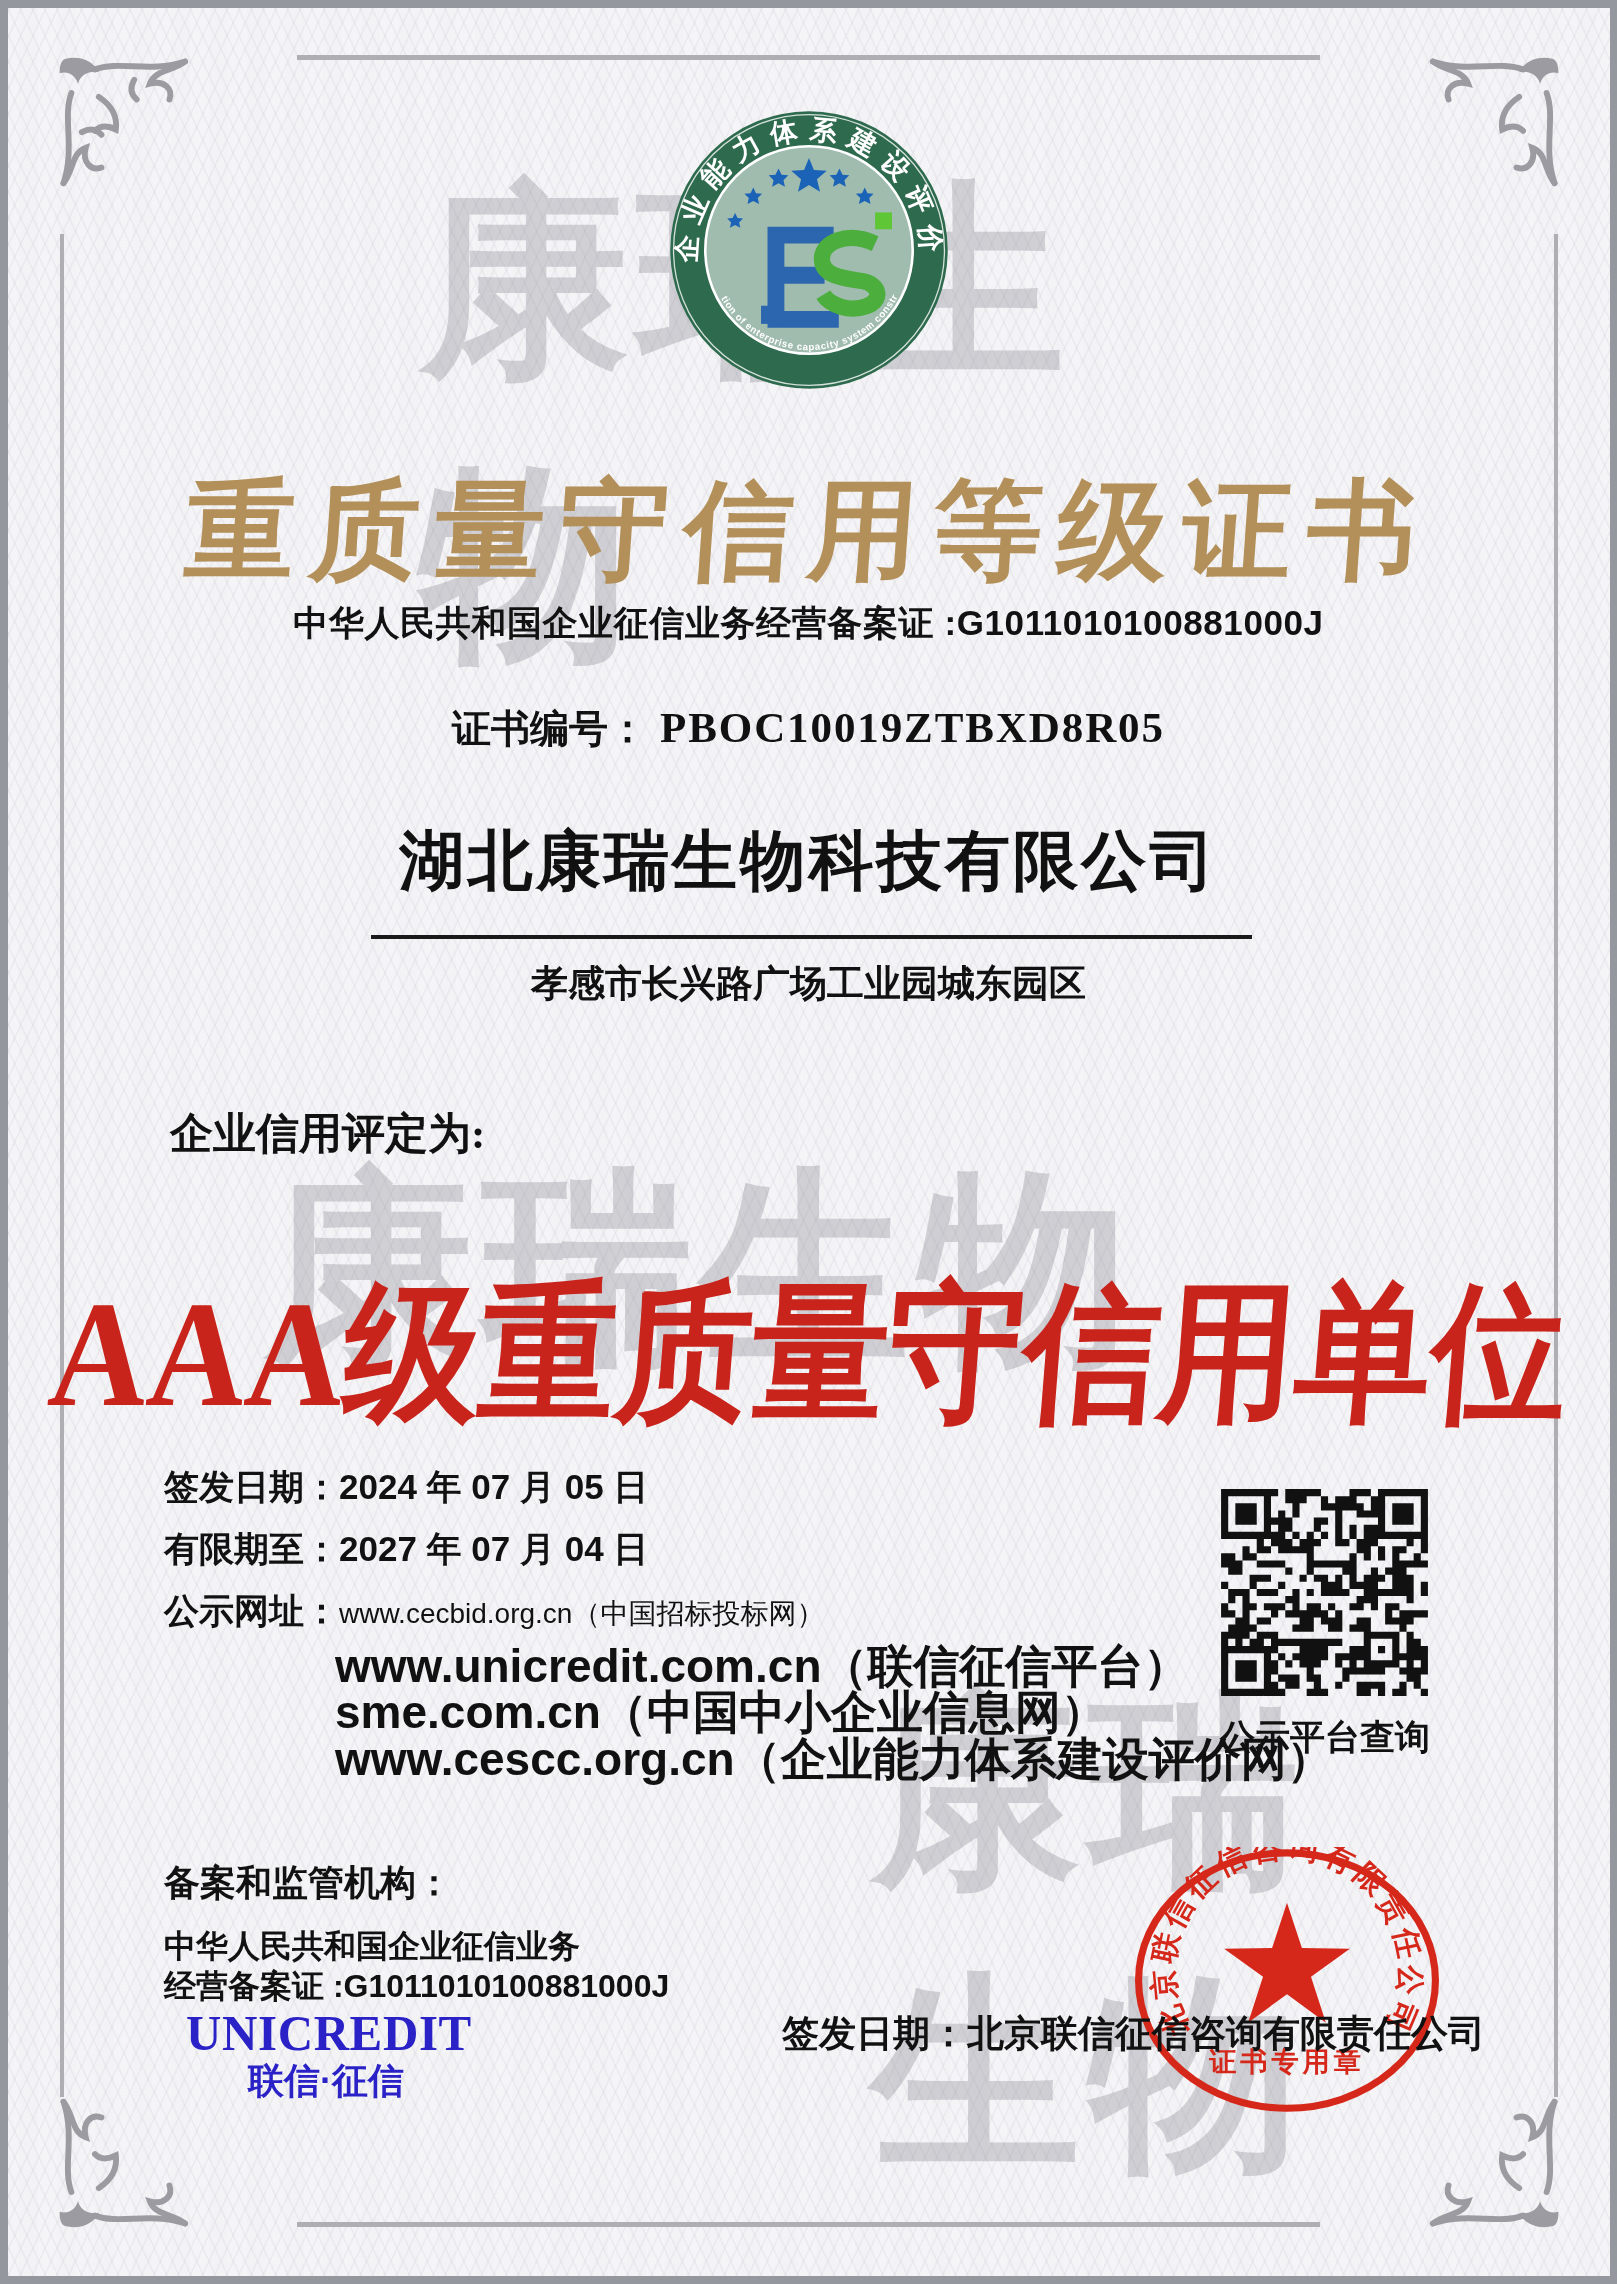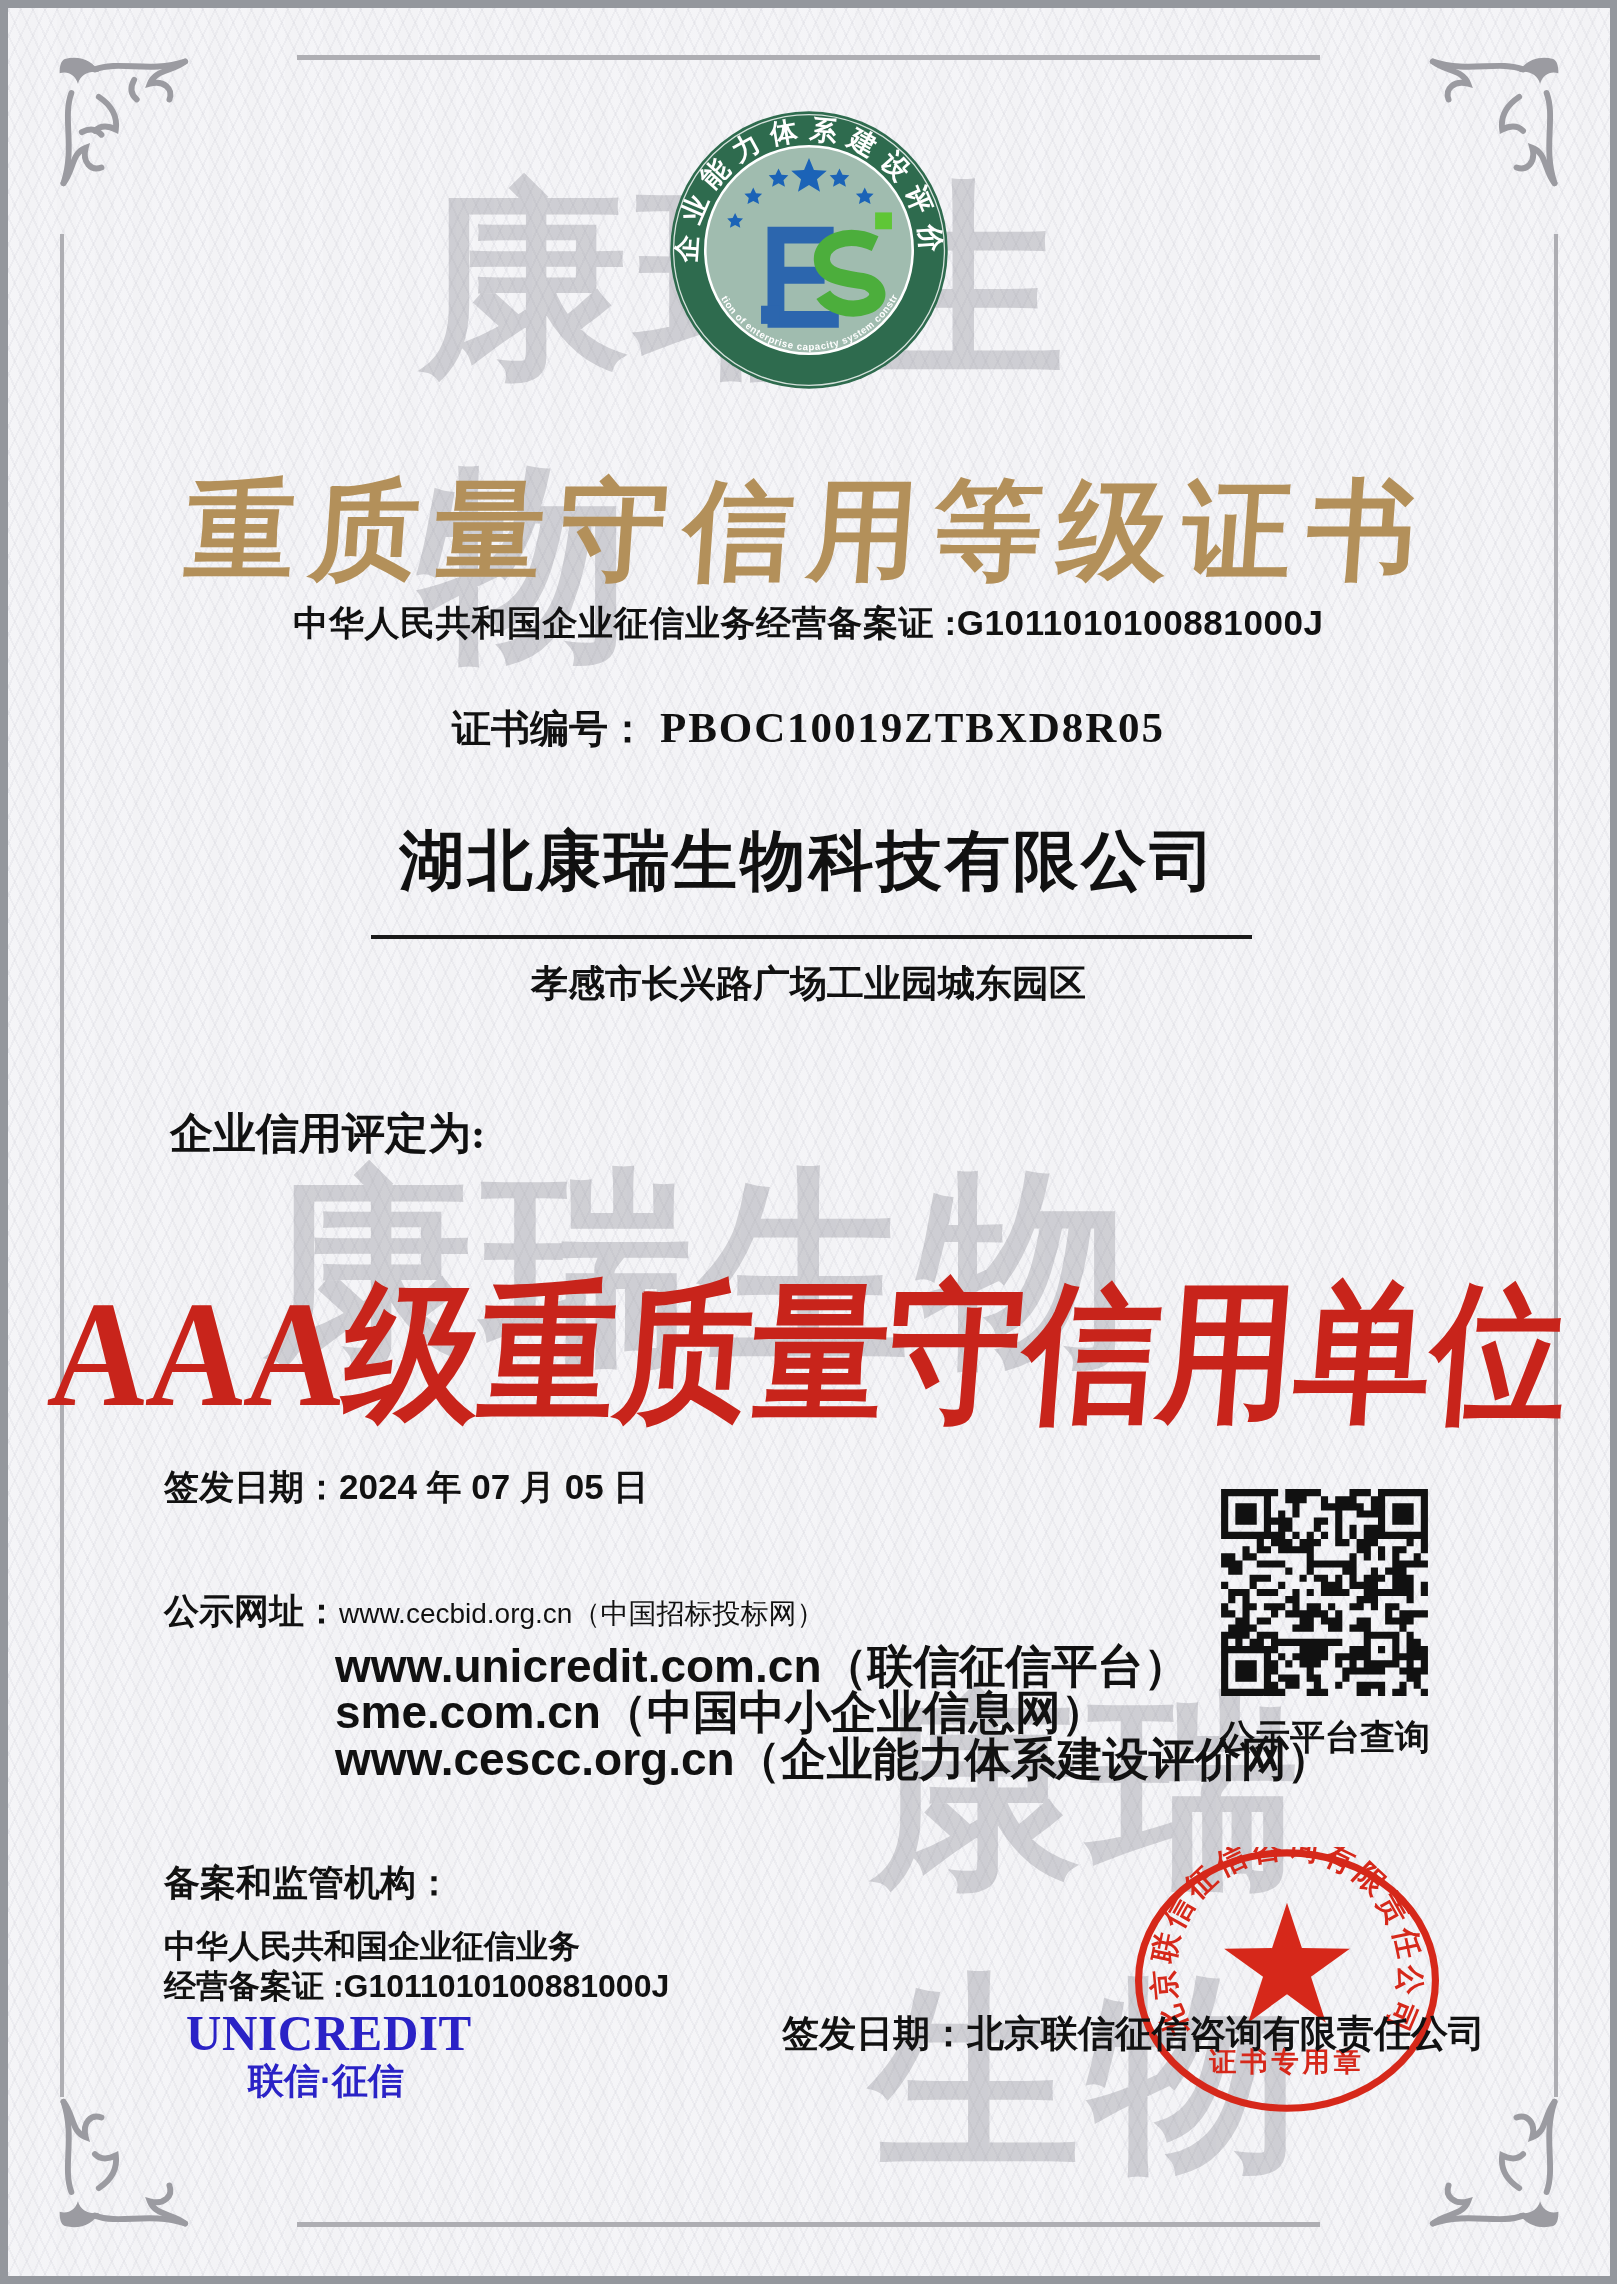--- a/index.html
+++ b/index.html
@@ -159,20 +159,23 @@
   <div class="abs ctr company">湖北康瑞生物科技有限公司</div>
   <div class="abs companyline"></div>
   <div class="abs ctr address">孝感市长兴路广场工业园城东园区</div>
 
   <div class="abs assess">企业信用评定为:</div>
   <div class="abs ctr grade">AAA级重质量守信用单位</div>
 
   <div class="inforow" style="top:1464px;">
     <span class="lbl">签发日期：</span><span class="val">2024 年 07 月 05 日</span>
   </div>
+  <div class="inforow" style="top:1526px;">
+    <span class="lbl">有限期至：</span><span class="val">2027 年 07 月 04 日</span>
+  </div>
   <div class="inforow" style="top:1588px;">
     <span class="lbl">公示网址：</span><span class="val" style="font-weight:500;font-size:28px;">www.cecbid.org.cn（中国招标投标网）</span>
   </div>
   <div class="urlrow" style="top:1636px;">www.unicredit.com.cn（联信征信平台）</div>
   <div class="urlrow" style="top:1682px;">sme.com.cn（中国中小企业信息网）</div>
   <div class="urlrow" style="top:1729px;">www.cescc.org.cn（企业能力体系建设评价网）</div>
 
   <div class="qrwrap">
     <svg id="qr-svg" width="225" height="225" viewBox="0 0 347 347">
         <path d="M14 14h11v11h-11zM25 14h11v11h-11zM36 14h11v11h-11zM47 14h11v11h-11zM58 14h11v11h-11zM69 14h11v11h-11zM80 14h11v11h-11zM91 14h11v11h-11zM113 14h11v11h-11zM124 14h11v11h-11zM135 14h11v11h-11zM146 14h11v11h-11zM157 14h11v11h-11zM212 14h11v11h-11zM223 14h11v11h-11zM234 14h11v11h-11zM256 14h11v11h-11zM267 14h11v11h-11zM278 14h11v11h-11zM289 14h11v11h-11zM300 14h11v11h-11zM311 14h11v11h-11zM322 14h11v11h-11zM14 25h11v11h-11zM80 25h11v11h-11zM113 25h11v11h-11zM124 25h11v11h-11zM135 25h11v11h-11zM168 25h11v11h-11zM190 25h11v11h-11zM201 25h11v11h-11zM212 25h11v11h-11zM245 25h11v11h-11zM256 25h11v11h-11zM322 25h11v11h-11zM14 36h11v11h-11zM36 36h11v11h-11zM47 36h11v11h-11zM58 36h11v11h-11zM80 36h11v11h-11zM124 36h11v11h-11zM168 36h11v11h-11zM179 36h11v11h-11zM190 36h11v11h-11zM201 36h11v11h-11zM212 36h11v11h-11zM223 36h11v11h-11zM245 36h11v11h-11zM256 36h11v11h-11zM278 36h11v11h-11zM289 36h11v11h-11zM300 36h11v11h-11zM322 36h11v11h-11zM14 47h11v11h-11zM36 47h11v11h-11zM47 47h11v11h-11zM58 47h11v11h-11zM80 47h11v11h-11zM102 47h11v11h-11zM124 47h11v11h-11zM190 47h11v11h-11zM223 47h11v11h-11zM234 47h11v11h-11zM245 47h11v11h-11zM256 47h11v11h-11zM278 47h11v11h-11zM289 47h11v11h-11zM300 47h11v11h-11zM322 47h11v11h-11zM14 58h11v11h-11zM36 58h11v11h-11zM47 58h11v11h-11zM58 58h11v11h-11zM80 58h11v11h-11zM91 58h11v11h-11zM102 58h11v11h-11zM113 58h11v11h-11zM157 58h11v11h-11zM168 58h11v11h-11zM190 58h11v11h-11zM256 58h11v11h-11zM278 58h11v11h-11zM289 58h11v11h-11zM300 58h11v11h-11zM322 58h11v11h-11zM14 69h11v11h-11zM80 69h11v11h-11zM102 69h11v11h-11zM113 69h11v11h-11zM157 69h11v11h-11zM190 69h11v11h-11zM212 69h11v11h-11zM234 69h11v11h-11zM245 69h11v11h-11zM256 69h11v11h-11zM322 69h11v11h-11zM14 80h11v11h-11zM25 80h11v11h-11zM36 80h11v11h-11zM47 80h11v11h-11zM58 80h11v11h-11zM69 80h11v11h-11zM80 80h11v11h-11zM91 80h11v11h-11zM102 80h11v11h-11zM124 80h11v11h-11zM146 80h11v11h-11zM168 80h11v11h-11zM190 80h11v11h-11zM212 80h11v11h-11zM234 80h11v11h-11zM245 80h11v11h-11zM256 80h11v11h-11zM267 80h11v11h-11zM278 80h11v11h-11zM289 80h11v11h-11zM300 80h11v11h-11zM311 80h11v11h-11zM322 80h11v11h-11zM69 91h11v11h-11zM91 91h11v11h-11zM102 91h11v11h-11zM113 91h11v11h-11zM135 91h11v11h-11zM146 91h11v11h-11zM157 91h11v11h-11zM190 91h11v11h-11zM201 91h11v11h-11zM223 91h11v11h-11zM234 91h11v11h-11zM245 91h11v11h-11zM300 91h11v11h-11zM322 91h11v11h-11zM47 102h11v11h-11zM69 102h11v11h-11zM80 102h11v11h-11zM102 102h11v11h-11zM113 102h11v11h-11zM124 102h11v11h-11zM135 102h11v11h-11zM146 102h11v11h-11zM223 102h11v11h-11zM234 102h11v11h-11zM256 102h11v11h-11zM278 102h11v11h-11zM289 102h11v11h-11zM322 102h11v11h-11zM14 113h11v11h-11zM25 113h11v11h-11zM47 113h11v11h-11zM58 113h11v11h-11zM146 113h11v11h-11zM212 113h11v11h-11zM234 113h11v11h-11zM256 113h11v11h-11zM278 113h11v11h-11zM311 113h11v11h-11zM14 124h11v11h-11zM25 124h11v11h-11zM36 124h11v11h-11zM69 124h11v11h-11zM80 124h11v11h-11zM91 124h11v11h-11zM102 124h11v11h-11zM146 124h11v11h-11zM157 124h11v11h-11zM168 124h11v11h-11zM179 124h11v11h-11zM190 124h11v11h-11zM201 124h11v11h-11zM212 124h11v11h-11zM278 124h11v11h-11zM289 124h11v11h-11zM300 124h11v11h-11zM311 124h11v11h-11zM322 124h11v11h-11zM25 135h11v11h-11zM36 135h11v11h-11zM113 135h11v11h-11zM146 135h11v11h-11zM201 135h11v11h-11zM212 135h11v11h-11zM245 135h11v11h-11zM267 135h11v11h-11zM278 135h11v11h-11zM289 135h11v11h-11zM58 146h11v11h-11zM69 146h11v11h-11zM80 146h11v11h-11zM135 146h11v11h-11zM157 146h11v11h-11zM168 146h11v11h-11zM190 146h11v11h-11zM212 146h11v11h-11zM234 146h11v11h-11zM245 146h11v11h-11zM256 146h11v11h-11zM278 146h11v11h-11zM289 146h11v11h-11zM300 146h11v11h-11zM14 157h11v11h-11zM58 157h11v11h-11zM102 157h11v11h-11zM168 157h11v11h-11zM179 157h11v11h-11zM190 157h11v11h-11zM212 157h11v11h-11zM223 157h11v11h-11zM234 157h11v11h-11zM245 157h11v11h-11zM278 157h11v11h-11zM289 157h11v11h-11zM300 157h11v11h-11zM322 157h11v11h-11zM25 168h11v11h-11zM36 168h11v11h-11zM47 168h11v11h-11zM69 168h11v11h-11zM80 168h11v11h-11zM91 168h11v11h-11zM124 168h11v11h-11zM146 168h11v11h-11zM168 168h11v11h-11zM179 168h11v11h-11zM190 168h11v11h-11zM201 168h11v11h-11zM234 168h11v11h-11zM245 168h11v11h-11zM256 168h11v11h-11zM267 168h11v11h-11zM278 168h11v11h-11zM289 168h11v11h-11zM300 168h11v11h-11zM322 168h11v11h-11zM25 179h11v11h-11zM47 179h11v11h-11zM113 179h11v11h-11zM124 179h11v11h-11zM223 179h11v11h-11zM234 179h11v11h-11zM245 179h11v11h-11zM300 179h11v11h-11zM14 190h11v11h-11zM47 190h11v11h-11zM58 190h11v11h-11zM80 190h11v11h-11zM91 190h11v11h-11zM102 190h11v11h-11zM124 190h11v11h-11zM146 190h11v11h-11zM157 190h11v11h-11zM179 190h11v11h-11zM212 190h11v11h-11zM223 190h11v11h-11zM245 190h11v11h-11zM267 190h11v11h-11zM278 190h11v11h-11zM14 201h11v11h-11zM25 201h11v11h-11zM47 201h11v11h-11zM91 201h11v11h-11zM113 201h11v11h-11zM124 201h11v11h-11zM135 201h11v11h-11zM146 201h11v11h-11zM157 201h11v11h-11zM168 201h11v11h-11zM190 201h11v11h-11zM267 201h11v11h-11zM289 201h11v11h-11zM300 201h11v11h-11zM311 201h11v11h-11zM322 201h11v11h-11zM36 212h11v11h-11zM47 212h11v11h-11zM69 212h11v11h-11zM80 212h11v11h-11zM135 212h11v11h-11zM146 212h11v11h-11zM168 212h11v11h-11zM179 212h11v11h-11zM190 212h11v11h-11zM223 212h11v11h-11zM234 212h11v11h-11zM267 212h11v11h-11zM278 212h11v11h-11zM289 212h11v11h-11zM300 212h11v11h-11zM25 223h11v11h-11zM36 223h11v11h-11zM47 223h11v11h-11zM58 223h11v11h-11zM124 223h11v11h-11zM135 223h11v11h-11zM146 223h11v11h-11zM179 223h11v11h-11zM190 223h11v11h-11zM212 223h11v11h-11zM223 223h11v11h-11zM234 223h11v11h-11zM289 223h11v11h-11zM14 234h11v11h-11zM25 234h11v11h-11zM36 234h11v11h-11zM47 234h11v11h-11zM69 234h11v11h-11zM80 234h11v11h-11zM91 234h11v11h-11zM234 234h11v11h-11zM245 234h11v11h-11zM256 234h11v11h-11zM267 234h11v11h-11zM278 234h11v11h-11zM300 234h11v11h-11zM14 245h11v11h-11zM36 245h11v11h-11zM58 245h11v11h-11zM69 245h11v11h-11zM91 245h11v11h-11zM102 245h11v11h-11zM113 245h11v11h-11zM124 245h11v11h-11zM135 245h11v11h-11zM146 245h11v11h-11zM157 245h11v11h-11zM168 245h11v11h-11zM179 245h11v11h-11zM190 245h11v11h-11zM234 245h11v11h-11zM278 245h11v11h-11zM300 245h11v11h-11zM311 245h11v11h-11zM14 256h11v11h-11zM25 256h11v11h-11zM36 256h11v11h-11zM47 256h11v11h-11zM58 256h11v11h-11zM69 256h11v11h-11zM80 256h11v11h-11zM91 256h11v11h-11zM135 256h11v11h-11zM146 256h11v11h-11zM157 256h11v11h-11zM168 256h11v11h-11zM212 256h11v11h-11zM223 256h11v11h-11zM234 256h11v11h-11zM256 256h11v11h-11zM278 256h11v11h-11zM300 256h11v11h-11zM311 256h11v11h-11zM322 256h11v11h-11zM14 267h11v11h-11zM80 267h11v11h-11zM102 267h11v11h-11zM124 267h11v11h-11zM135 267h11v11h-11zM146 267h11v11h-11zM157 267h11v11h-11zM168 267h11v11h-11zM190 267h11v11h-11zM201 267h11v11h-11zM212 267h11v11h-11zM223 267h11v11h-11zM234 267h11v11h-11zM278 267h11v11h-11zM289 267h11v11h-11zM300 267h11v11h-11zM311 267h11v11h-11zM322 267h11v11h-11zM14 278h11v11h-11zM36 278h11v11h-11zM47 278h11v11h-11zM58 278h11v11h-11zM80 278h11v11h-11zM91 278h11v11h-11zM113 278h11v11h-11zM135 278h11v11h-11zM146 278h11v11h-11zM157 278h11v11h-11zM190 278h11v11h-11zM212 278h11v11h-11zM234 278h11v11h-11zM245 278h11v11h-11zM256 278h11v11h-11zM267 278h11v11h-11zM278 278h11v11h-11zM300 278h11v11h-11zM322 278h11v11h-11zM14 289h11v11h-11zM36 289h11v11h-11zM47 289h11v11h-11zM58 289h11v11h-11zM80 289h11v11h-11zM91 289h11v11h-11zM146 289h11v11h-11zM201 289h11v11h-11zM212 289h11v11h-11zM223 289h11v11h-11zM234 289h11v11h-11zM245 289h11v11h-11zM256 289h11v11h-11zM289 289h11v11h-11zM300 289h11v11h-11zM311 289h11v11h-11zM322 289h11v11h-11zM14 300h11v11h-11zM36 300h11v11h-11zM47 300h11v11h-11zM58 300h11v11h-11zM80 300h11v11h-11zM102 300h11v11h-11zM113 300h11v11h-11zM124 300h11v11h-11zM146 300h11v11h-11zM157 300h11v11h-11zM201 300h11v11h-11zM300 300h11v11h-11zM311 300h11v11h-11zM14 311h11v11h-11zM80 311h11v11h-11zM91 311h11v11h-11zM113 311h11v11h-11zM124 311h11v11h-11zM157 311h11v11h-11zM190 311h11v11h-11zM223 311h11v11h-11zM234 311h11v11h-11zM245 311h11v11h-11zM256 311h11v11h-11zM289 311h11v11h-11zM311 311h11v11h-11zM14 322h11v11h-11zM25 322h11v11h-11zM36 322h11v11h-11zM47 322h11v11h-11zM58 322h11v11h-11zM69 322h11v11h-11zM80 322h11v11h-11zM91 322h11v11h-11zM102 322h11v11h-11zM146 322h11v11h-11zM157 322h11v11h-11zM168 322h11v11h-11zM223 322h11v11h-11zM234 322h11v11h-11zM256 322h11v11h-11zM278 322h11v11h-11zM289 322h11v11h-11zM322 322h11v11h-11z" fill="#111"></path>

